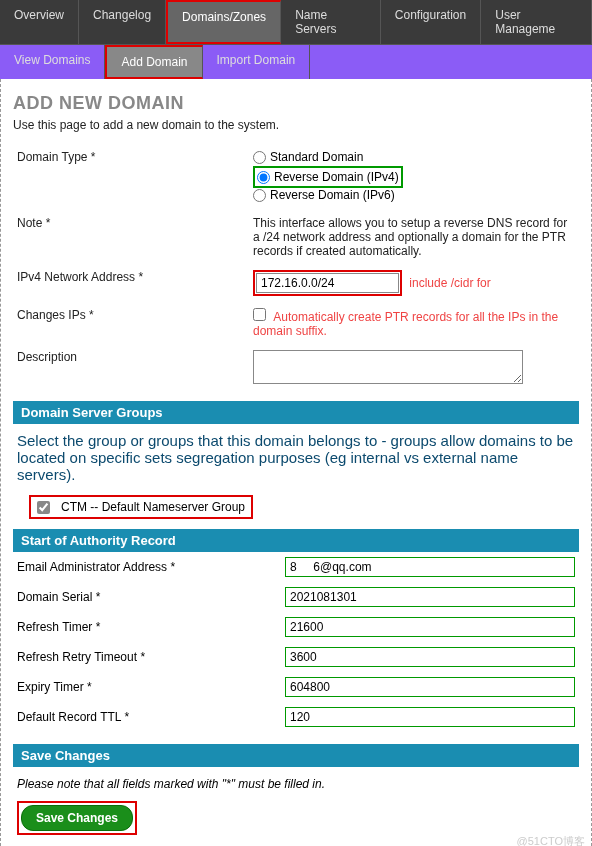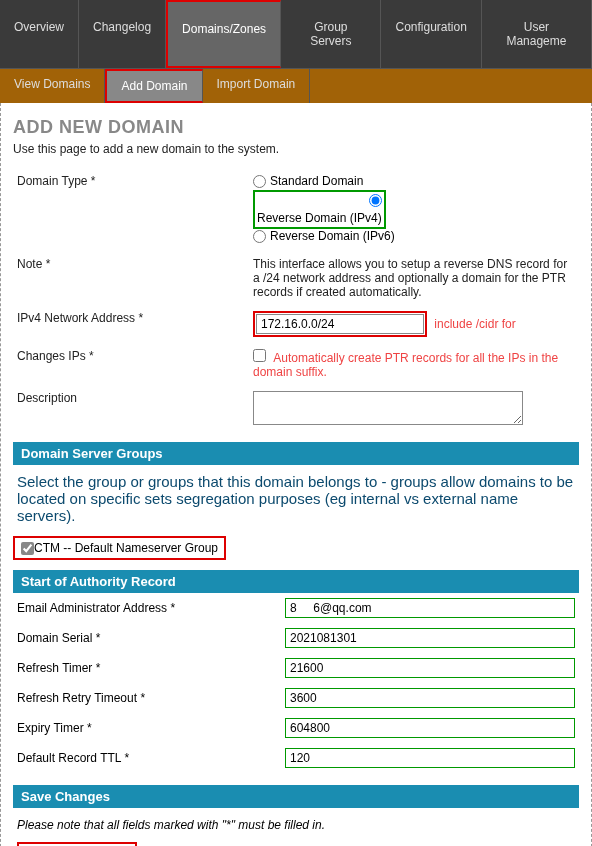--- a/index.html
+++ b/index.html
@@ -1,57 +1,57 @@
 <!DOCTYPE html>
 <html><head>
   <meta charset="utf-8">
   <style>
     * { box-sizing: border-box; margin: 0; padding: 0; }
     body { font-family: Arial, sans-serif; font-size: 13px; background: #fff; width: 592px; }
     .nav-primary { background: #3a3a3a; display: flex; padding: 0; font-size: 12px; }
-    .nav-primary .tab { color: #ddd; padding: 20px 14px; cursor: pointer; border-right: 1px solid #555; text-align: center; }
+    .nav-primary .tab { color: #ddd; padding: 8px 14px; cursor: pointer; border-right: 1px solid #555; }
     .nav-primary .tab.active { background: #666; color: #fff; }
-    .nav-secondary { background: #a16207; display: flex; padding: 0; font-size: 12px; border-top: 1px solid #555; }
+    .nav-secondary { background: #8b5cf6; display: flex; padding: 0; font-size: 12px; border-top: 1px solid #555; }
     .nav-secondary .tab { color: #ddd; padding: 8px 14px; cursor: pointer; border-right: 1px solid #555; }
     .nav-secondary .tab.active { background: #888; color: #fff; }
     .highlight-red { border: 2px solid #d00; }
     .highlight-green { border: 2px solid #090; display: inline-block; padding: 2px; }
     .page { border: 1px dashed #999; border-top: none; padding: 14px 12px 20px 12px; background: #fff; position: relative; }
     h1 { font-size: 18px; font-weight: bold; color: #888; text-transform: uppercase; margin-bottom: 4px; letter-spacing: 0.5px; }
     .subtitle { font-size: 12px; color: #222; margin-bottom: 12px; }
     .section-head { background: #1a8db1; color: #fff; font-weight: bold; padding: 4px 8px; font-size: 13px; }
     .form-row { display: flex; padding: 6px 4px; font-size: 12px; }
     .form-label { width: 236px; flex-shrink: 0; color: #222; }
     .form-control { flex: 1; }
     .radio-row { display: flex; align-items: flex-end; gap: 4px; margin-bottom: 2px; }
     .radio-row input { margin: 0; }
     input[type="text"], textarea { font-family: Arial, sans-serif; font-size: 12px; padding: 2px 4px; border: 1px solid #888; }
     input.green-field { border: 1px solid #090; width: 300px; }
     textarea { width: 270px; height: 34px; resize: both; border: 1px solid #888; }
-    .ipv4-input { width: 168px; }
+    .ipv4-input { width: 143px; }
     .note-text { font-size: 12px; color: #222; }
     .help-text { font-size: 15px; color: #0c4a6e; margin: 8px 4px; }
-    .group-box { border: 2px solid #d00; display: inline-flex; align-items: center; gap: 0; margin: 4px 4px 10px 0; padding: 3px 6px; font-size: 12px; }
+    .group-box { border: 2px solid #d00; display: inline-flex; align-items: center; gap: 11px; margin: 4px 4px 10px 16px; padding: 3px 6px; font-size: 12px; }
     .group-box input { accent-color: #888; }
     .soa-row { display: flex; padding: 5px 4px; font-size: 12px; align-items: center; }
     .soa-label { width: 268px; flex-shrink: 0; }
     .save-note { font-style: italic; font-size: 12px; margin: 10px 4px 10px 4px; }
     .save-btn-wrap { border: 2px solid #d00; display: inline-block; padding: 2px; margin-left: 4px; }
     .save-btn { background: #1a8e1a; color: #fff; border: 1px solid #0a6e0a; border-radius: 12px; padding: 5px 14px; font-weight: bold; font-size: 12px; cursor: pointer; }
     .watermark { position: absolute; bottom: 6px; right: 6px; font-size: 11px; color: #ccc; }
     .inline-label { font-size: 12px; color: #ef4444; margin-left: 4px; }
   </style>
 </head>
 <body>
 
 <div class="nav-primary">
   <div class="tab">Overview</div>
   <div class="tab">Changelog</div>
   <div class="tab active highlight-red">Domains/Zones</div>
-  <div class="tab">Group Servers</div>
+  <div class="tab">Name Servers</div>
   <div class="tab">Configuration</div>
   <div class="tab">User Manageme</div>
 </div>
 <div class="nav-secondary">
   <div class="tab">View Domains</div>
   <div class="tab active highlight-red">Add Domain</div>
   <div class="tab">Import Domain</div>
 </div>
 
 <div class="page">
@@ -59,21 +59,21 @@
   <div class="subtitle">Use this page to add a new domain to the system.</div>
 
   <div class="form-row">
     <div class="form-label">Domain Type *</div>
     <div class="form-control">
       <div class="radio-row">
         <input type="radio" name="dtype" style="">
         <span>Standard Domain</span>
       </div>
       <div class="highlight-green">
-        <div class="radio-row" style="margin:0;flex-direction:column;">
+        <div class="radio-row" style="margin:0;">
           <input type="radio" name="dtype" checked="" style="">
           <span>Reverse Domain (IPv4)</span>
         </div>
       </div>
       <div class="radio-row">
         <input type="radio" name="dtype" style="">
         <span>Reverse Domain (IPv6)</span>
       </div>
     </div>
   </div>

